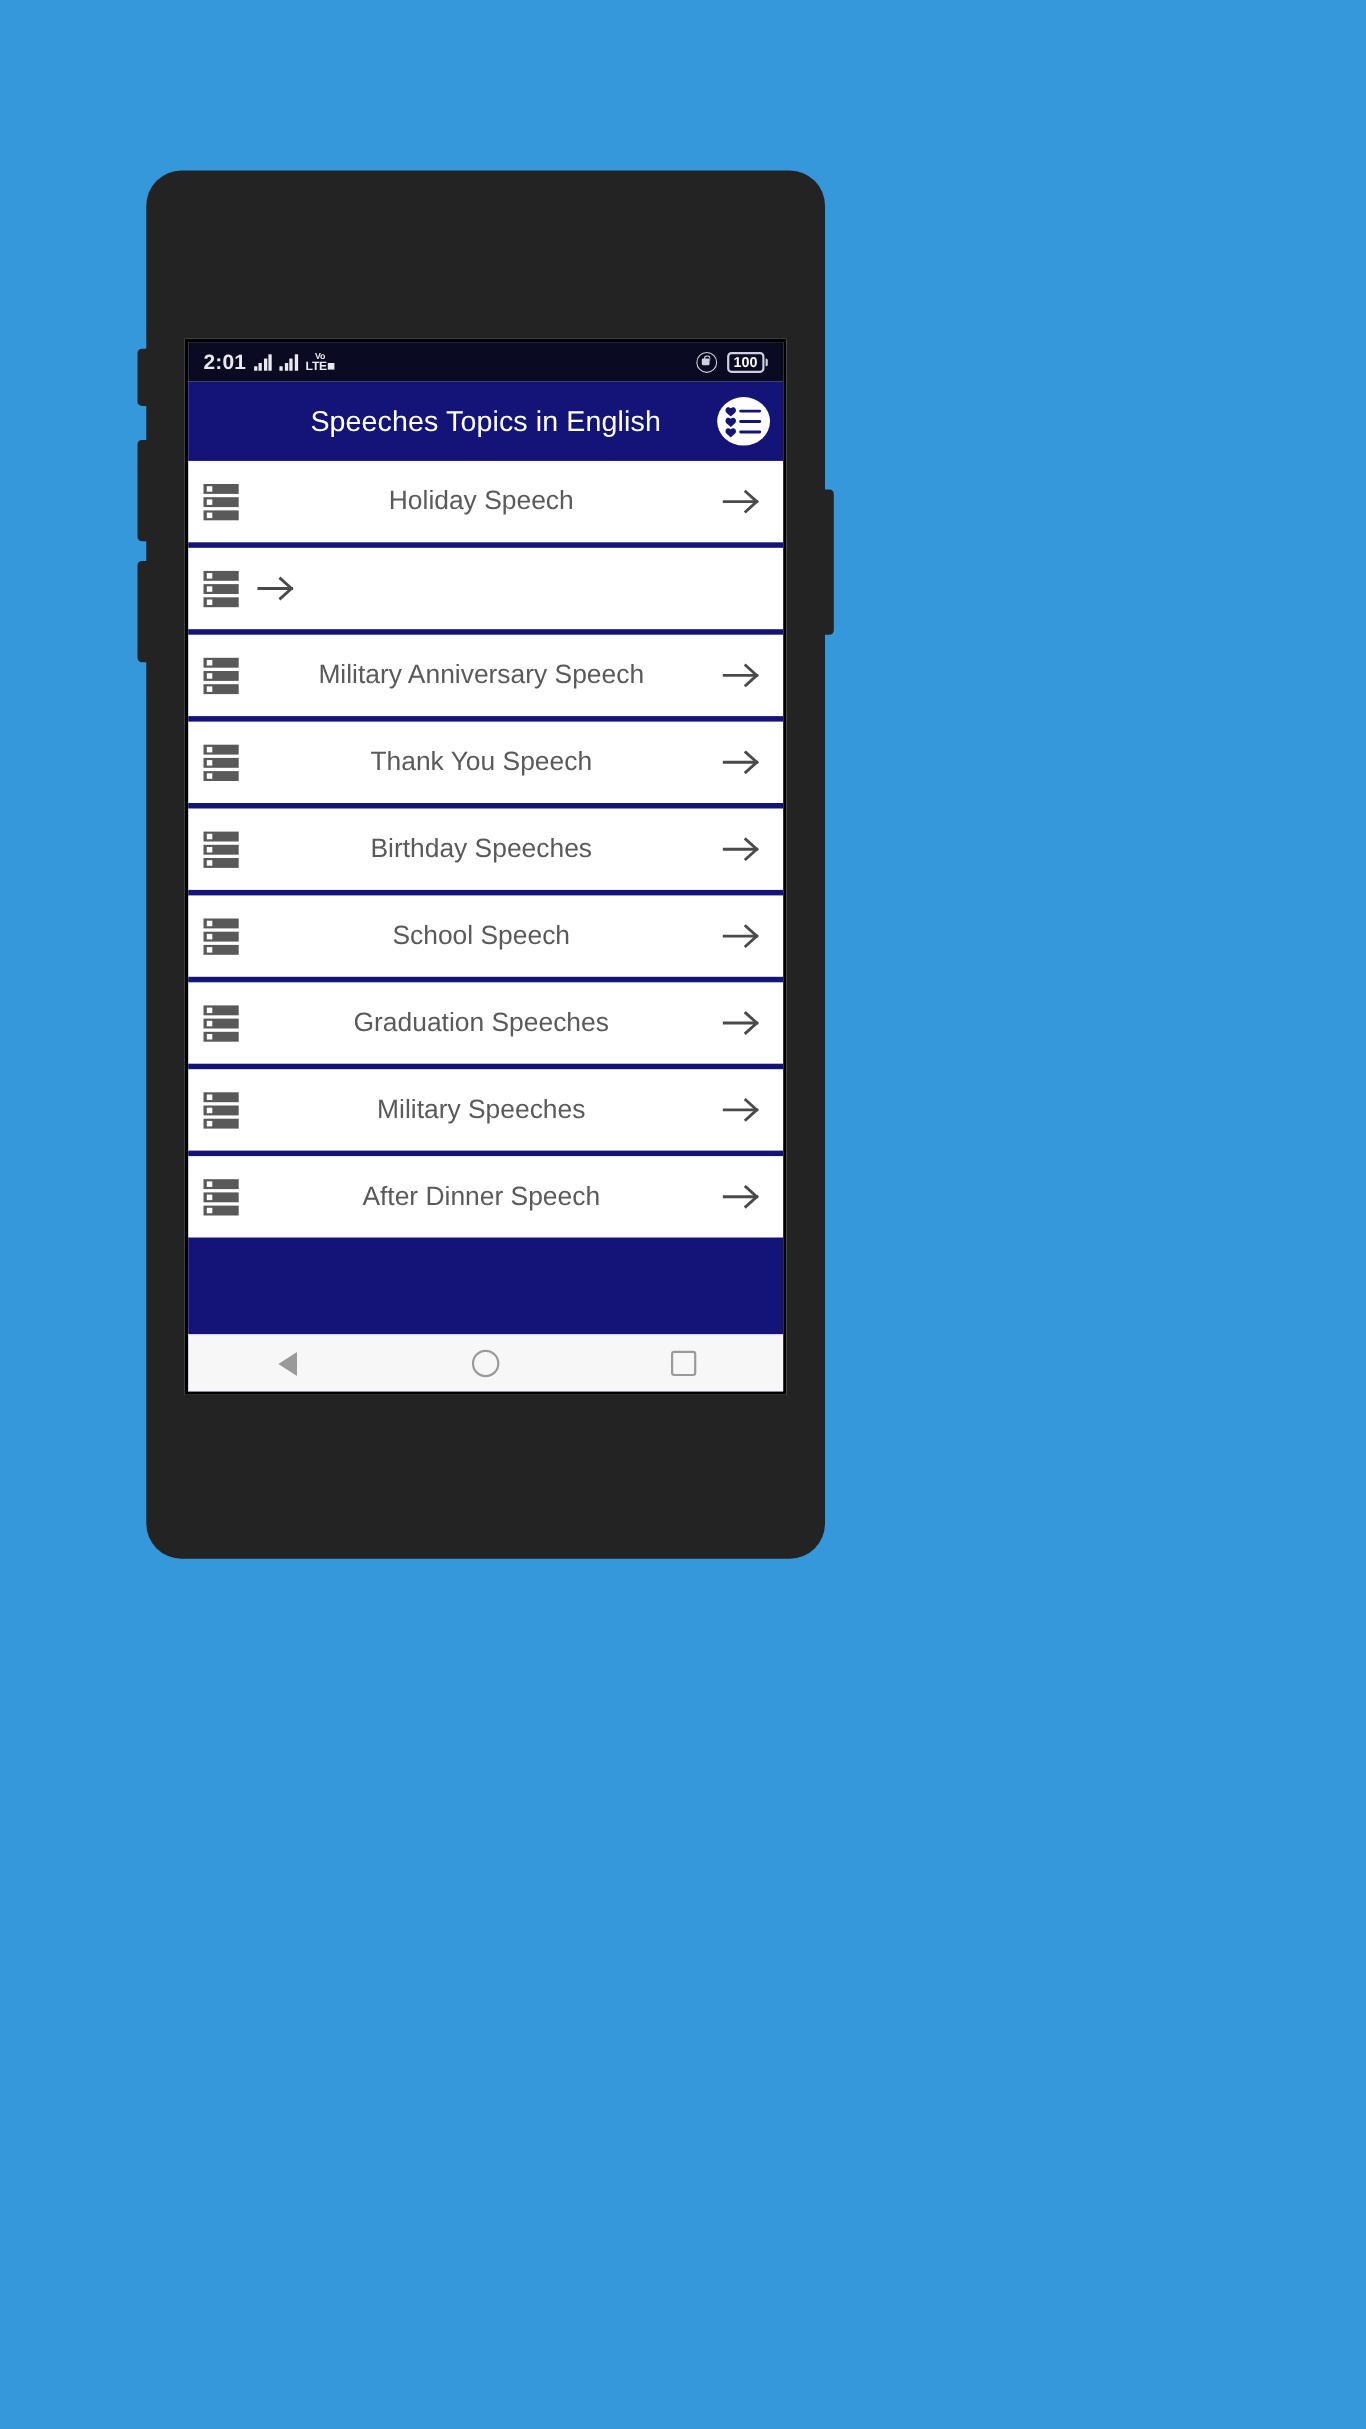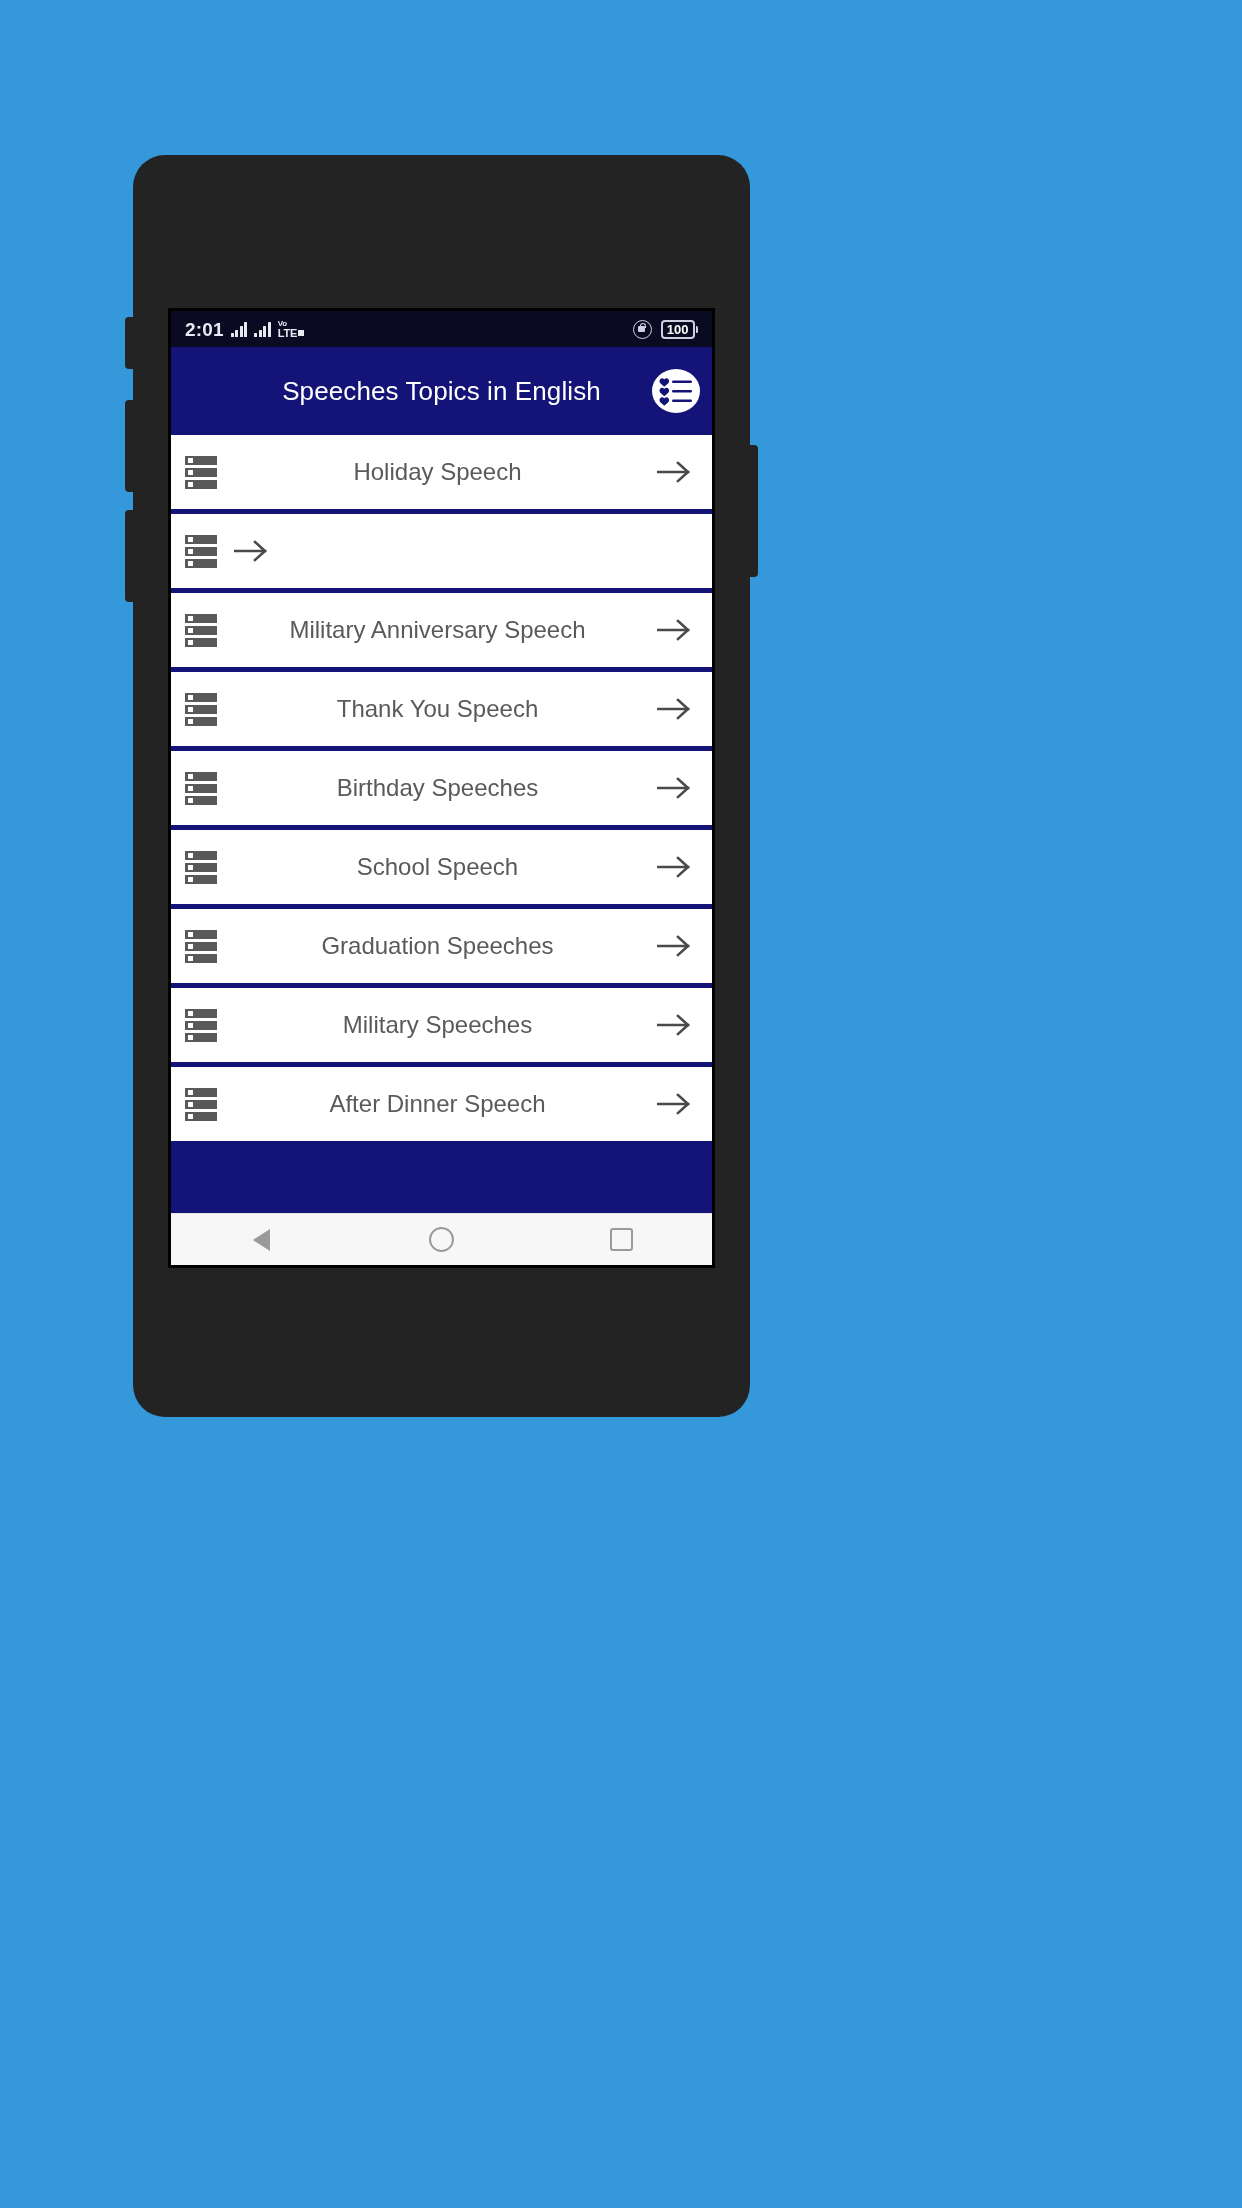--- a/index.html
+++ b/index.html
@@ -85,21 +85,21 @@
     border-radius: 0.5px;
   }
   .signal i:nth-child(1){ height: 4px; }
   .signal i:nth-child(2){ height: 7px; }
   .signal i:nth-child(3){ height: 11px; }
   .signal i:nth-child(4){ height: 15px; }
 
   .volte {
     display: flex;
     flex-direction: column;
-    align-items: flex-start;
+    align-items: center;
     line-height: 0.95;
     color: #e9e9f2;
     font-size: 9px;
     font-weight: bold;
     letter-spacing: -0.2px;
   }
   .volte .vo { font-size: 8px; }
   .volte .lte { display: flex; align-items: center; gap: 1px; font-size: 11px; }
   .volte .lte u { text-decoration: none; display:inline-block; width:6px; height:6px; background:#e9e9f2; }
 
@@ -147,21 +147,21 @@
   }
   .battery .cap {
     width: 2.5px; height: 7px;
     background: #cfcfe0;
     border-radius: 0 1.5px 1.5px 0;
     margin-left: 1px;
   }
 
   
   #app-bar {
-    height: 88px;
+    height: 72px;
     background: #141478;
     display: flex;
     align-items: center;
     justify-content: center;
     position: relative;
     box-sizing: border-box;
   }
   #app-bar-title {
     color: #ffffff;
     font-size: 26px;

